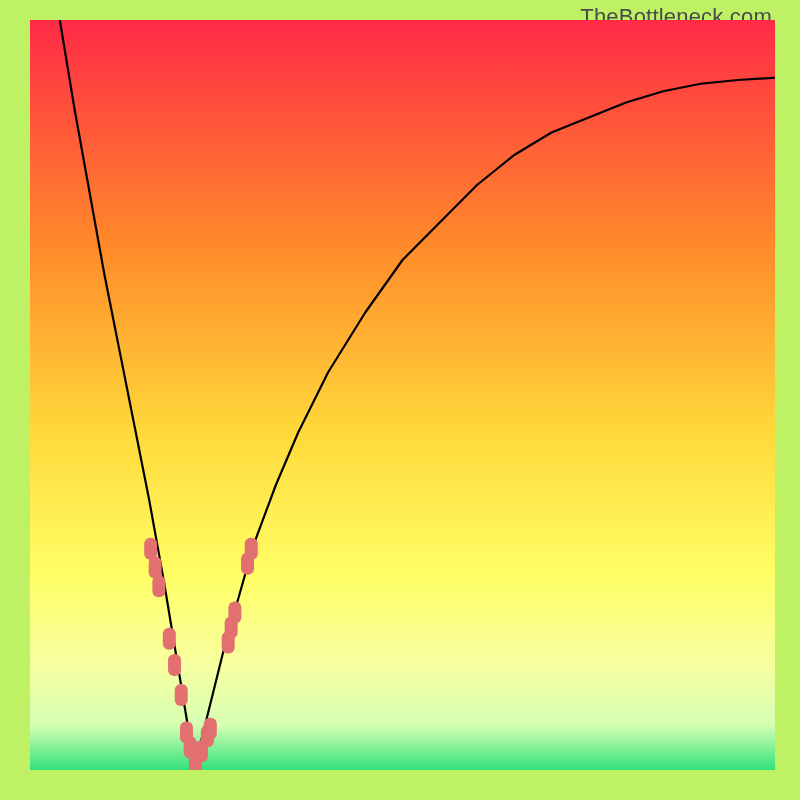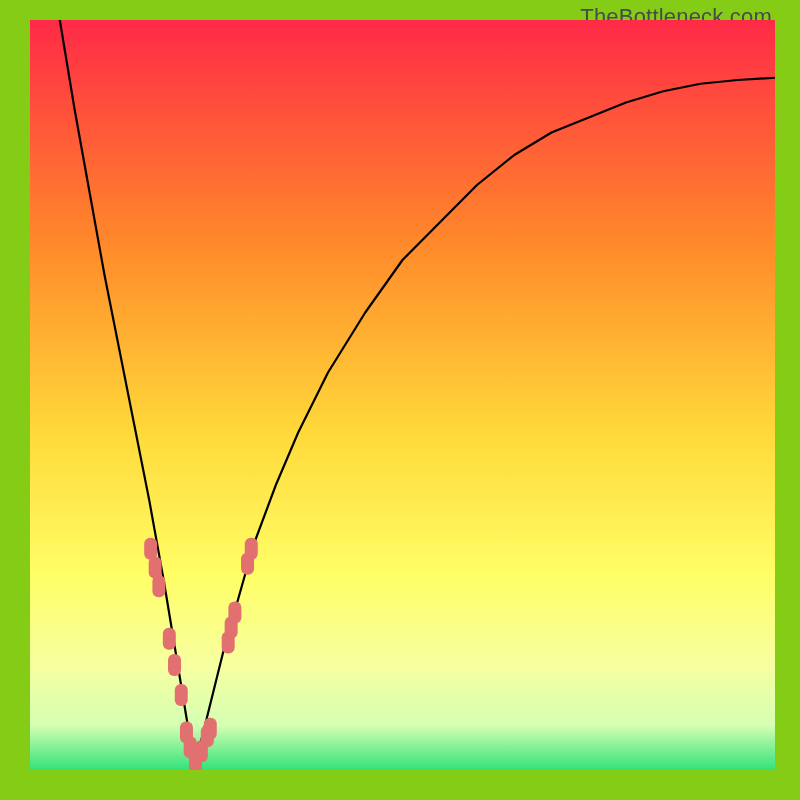--- a/index.html
+++ b/index.html
@@ -8,21 +8,21 @@
     width: 800px;
     height: 800px;
     overflow: hidden;
     background: #000;
     font-family: Arial, Helvetica, sans-serif;
   }
   .frame {
     position: relative;
     width: 800px;
     height: 800px;
-    background: #84cc16;
+    background: #bef264;
   }
   .plot {
     position: absolute;
     left: 30px;
     top: 20px;
     width: 745px;
     height: 750px;
   }
   .watermark {
     position: absolute;

